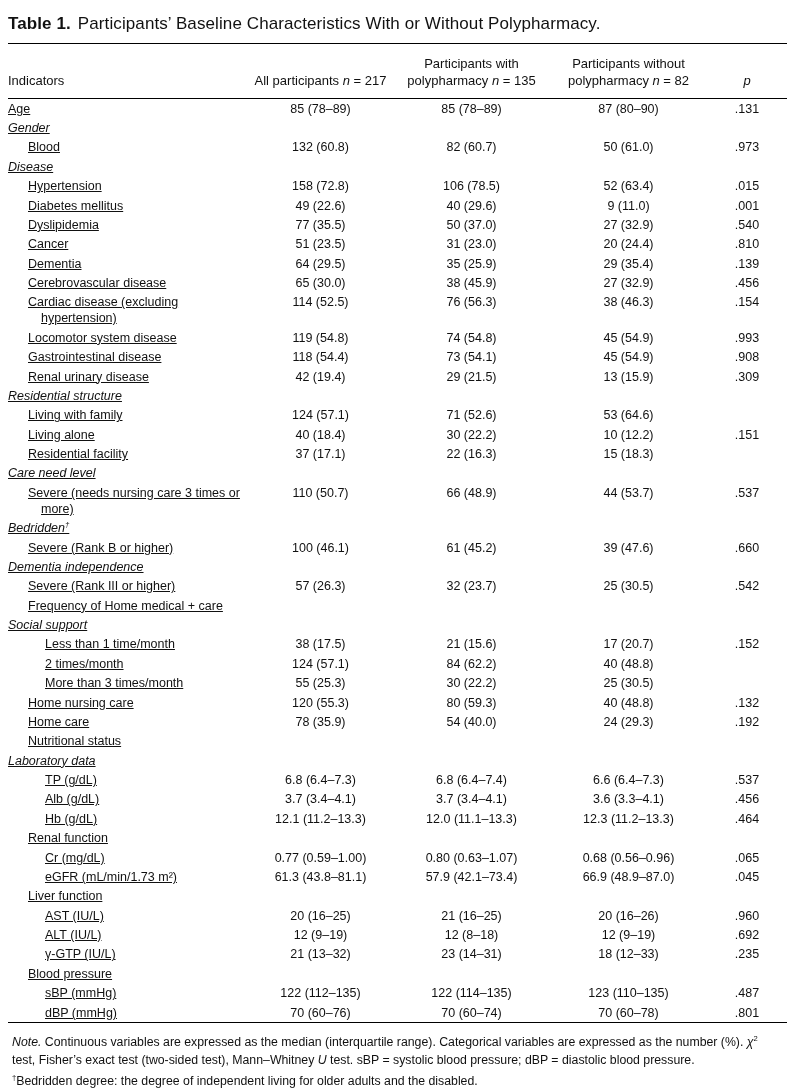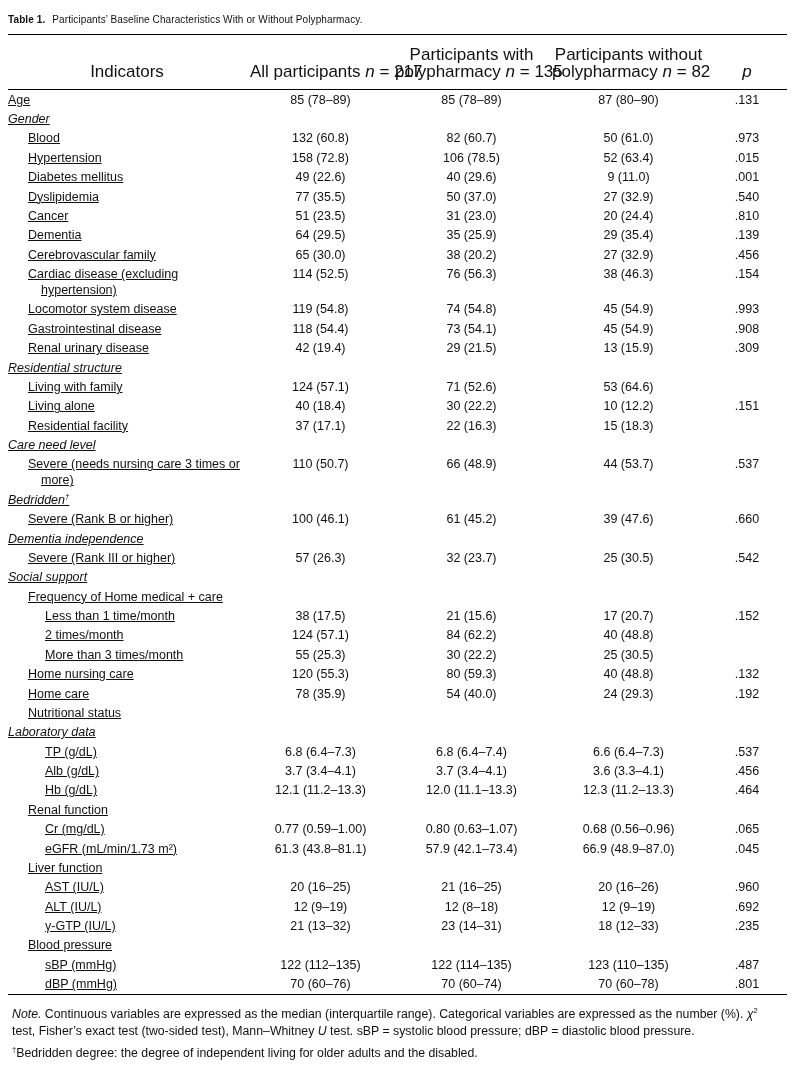--- a/index.html
+++ b/index.html
@@ -1,25 +1,25 @@
 <!DOCTYPE html>
 <html><head>
 <meta charset="utf-8">
 <style>
   html,body{margin:0;padding:0;background:#fff;}
   body{width:795px;height:1091px;overflow:hidden;color:#111;
        font-family:"Liberation Sans","DejaVu Sans",sans-serif;}
   .page{padding:6px 8px 0 8px;}
-  .title{font-size:10px;padding:8px 0 9px 0;letter-spacing:.1px;}
+  .title{font-size:17px;padding:8px 0 9px 0;letter-spacing:.1px;}
   .title b{font-weight:bold;margin-right:7px;}
   table{border-collapse:collapse;width:779px;font-size:12.5px;table-layout:fixed;}
   thead th{border-top:1.5px solid #000;border-bottom:1.5px solid #000;
            font-weight:normal;vertical-align:bottom;text-align:center;
-           padding:11px 2px 9px 2px;font-size:17px;line-height:17px;}
-  thead th.first{text-align:center;padding-left:0;}
+           padding:11px 2px 9px 2px;font-size:13px;line-height:17px;}
+  thead th.first{text-align:left;padding-left:0;}
   thead th div{white-space:nowrap;}
   table{border-bottom:1px solid #000;}
   tbody td{padding:1.7px 2px;vertical-align:top;line-height:16px;}
   td.lbl{text-align:left;padding-left:0;}
   td.val{text-align:center;}
   .lbl .tx{display:block;text-decoration:underline;}
   .ind0 .tx{padding-left:13px;text-indent:-13px;}
   .ind1 .tx{padding-left:33px;text-indent:-13px;}
   .ind2 .tx{padding-left:50px;text-indent:-13px;}
   .it{font-style:italic;}
@@ -87,20 +87,29 @@
         <tr>
           <td class="lbl ind1">
             <span class="tx">Blood</span>
           </td>
           <td class="val">132 (60.8)</td>
           <td class="val">82 (60.7)</td>
           <td class="val">50 (61.0)</td>
           <td class="val">.973</td>
         </tr>
         <tr>
+          <td class="lbl ind0 it">
+            <span class="tx">Disease</span>
+          </td>
+          <td class="val"></td>
+          <td class="val"></td>
+          <td class="val"></td>
+          <td class="val"></td>
+        </tr>
+        <tr>
           <td class="lbl ind1">
             <span class="tx">Hypertension</span>
           </td>
           <td class="val">158 (72.8)</td>
           <td class="val">106 (78.5)</td>
           <td class="val">52 (63.4)</td>
           <td class="val">.015</td>
         </tr>
         <tr>
           <td class="lbl ind1">
@@ -133,24 +142,24 @@
           <td class="lbl ind1">
             <span class="tx">Dementia</span>
           </td>
           <td class="val">64 (29.5)</td>
           <td class="val">35 (25.9)</td>
           <td class="val">29 (35.4)</td>
           <td class="val">.139</td>
         </tr>
         <tr>
           <td class="lbl ind1">
-            <span class="tx">Cerebrovascular family</span>
+            <span class="tx">Cerebrovascular disease</span>
           </td>
           <td class="val">65 (30.0)</td>
-          <td class="val">38 (20.2)</td>
+          <td class="val">38 (45.9)</td>
           <td class="val">27 (32.9)</td>
           <td class="val">.456</td>
         </tr>
         <tr>
           <td class="lbl ind1">
             <span class="tx">Cardiac disease (excluding hypertension)</span>
           </td>
           <td class="val">114 (52.5)</td>
           <td class="val">76 (56.3)</td>
           <td class="val">38 (46.3)</td>
@@ -267,31 +276,31 @@
         <tr>
           <td class="lbl ind1">
             <span class="tx">Severe (Rank III or higher)</span>
           </td>
           <td class="val">57 (26.3)</td>
           <td class="val">32 (23.7)</td>
           <td class="val">25 (30.5)</td>
           <td class="val">.542</td>
         </tr>
         <tr>
+          <td class="lbl ind1">
+            <span class="tx">Frequency of Home medical + care</span>
+          </td>
+          <td class="val"></td>
+          <td class="val"></td>
+          <td class="val"></td>
+          <td class="val"></td>
+        </tr>
+        <tr>
           <td class="lbl ind0 it">
             <span class="tx">Social support</span>
-          </td>
-          <td class="val"></td>
-          <td class="val"></td>
-          <td class="val"></td>
-          <td class="val"></td>
-        </tr>
-        <tr>
-          <td class="lbl ind1">
-            <span class="tx">Frequency of Home medical + care</span>
           </td>
           <td class="val"></td>
           <td class="val"></td>
           <td class="val"></td>
           <td class="val"></td>
         </tr>
         <tr>
           <td class="lbl ind2">
             <span class="tx">Less than 1 time/month</span>
           </td>

